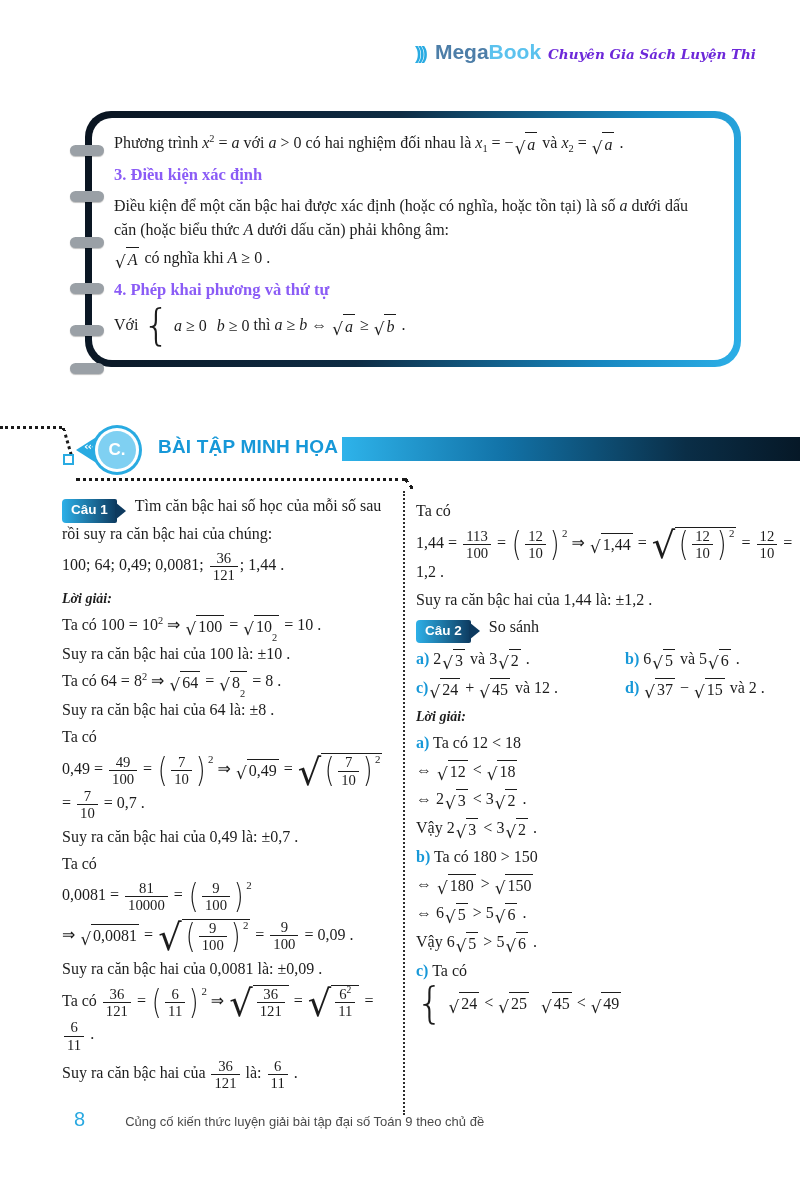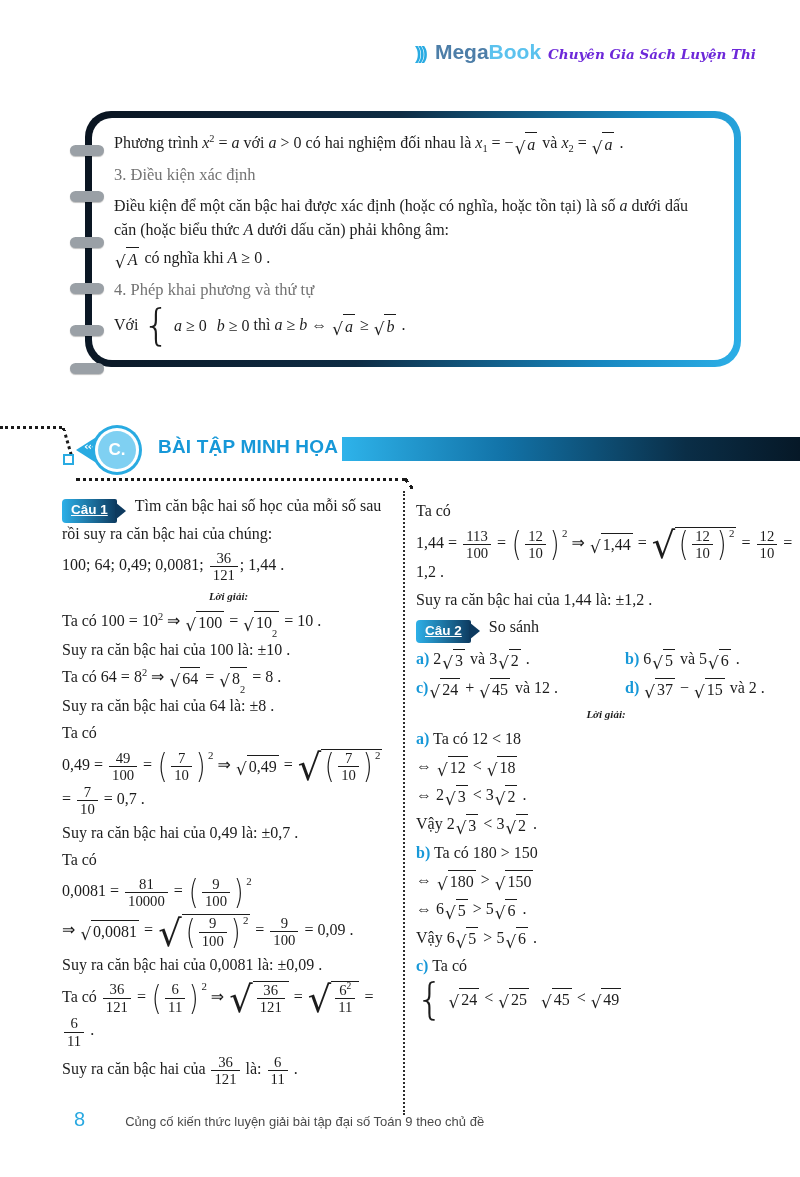--- a/index.html
+++ b/index.html
@@ -31,22 +31,22 @@
             color:#fff;font-family:"Liberation Sans",sans-serif;font-weight:bold;font-size:17px;}
   .btitle{position:absolute;left:158px;top:18px;font-family:"Liberation Sans",sans-serif;font-weight:bold;font-size:19px;color:#1798d8;letter-spacing:0.2px;}
   .bbar{position:absolute;left:342px;top:19px;right:0;height:24px;background:linear-gradient(90deg,#2eb3ea 0%,#1273a8 35%,#0a2e47 75%,#061827 100%);}
   
   .cols{position:absolute;left:62px;top:495px;right:4px;bottom:72px;}
   .col{position:absolute;top:0;font-size:16px;line-height:1.38;}
   .col-left{left:0;width:333px;}
   .col-right{left:354px;right:0;}
   .divider{position:absolute;left:341px;top:-4px;bottom:-10px;border-left:2.5px dotted #2b2b2b;}
   .blk{margin:5px 0;}
-  .blk.heading{color:#737373;font-weight:normal;font-size:16.5px;margin:7px 0;}
-  .blk.solhead{font-weight:bold;font-style:italic;font-size:11px;margin:6px 0;text-align:center;}
+  .blk.heading{color:#8b5cf6;font-weight:bold;font-size:16.5px;margin:7px 0;}
+  .blk.solhead{font-weight:bold;font-style:italic;font-size:14px;margin:6px 0;}
   .blk.problem{margin-top:0;}
   .blk.row2{display:flex;}
   .rcol:first-child{width:55%;}
   .mv{font-style:italic;}
   .bi{font-weight:bold;font-style:italic;}
   .lbl{color:#1798d8;font-weight:bold;}
   sup{font-size:0.65em;line-height:0;}
   sub{font-size:0.65em;line-height:0;}
   
   .sqrt{display:inline-flex;align-items:flex-end;vertical-align:middle;margin:0 1px;white-space:nowrap;}
@@ -59,21 +59,21 @@
   .den{display:block;border-top:1.5px solid #1c1c1c;padding:0 3px;}
   .paren{display:inline-flex;align-items:center;vertical-align:middle;}
   .pl,.pr{font-size:2.1em;font-weight:300;line-height:0.75;font-family:"DejaVu Sans",sans-serif;transform:scaleX(0.75);}
   .psup{align-self:flex-start;font-size:0.68em;line-height:1;margin-left:1px;}
   .cases{display:inline-flex;align-items:center;vertical-align:middle;}
   .cbrace{font-size:2.7em;font-weight:300;line-height:0.78;margin-right:4px;font-family:"DejaVu Sans",sans-serif;}
   .crows{display:inline-flex;flex-direction:row;gap:10px;text-align:right;}
   
   .qbadge{display:inline-flex;align-items:center;margin-right:9px;vertical-align:-3px;}
   .qb-t{background:linear-gradient(90deg,#2db0e8,#0d3a5f);color:#fff;font-family:"Liberation Sans",sans-serif;
-        font-weight:bold;font-size:13.5px;padding:2px 9px 3px;border-radius:4px 2px 2px 4px;text-decoration:underline;}
+        font-weight:bold;font-size:13.5px;padding:2px 9px 3px;border-radius:4px 2px 2px 4px;}
   .qb-arrow{width:0;height:0;border-top:9px solid transparent;border-bottom:9px solid transparent;border-left:11px solid #0d3a5f;margin-left:-2px;}
   
   .footer{position:absolute;left:74px;top:1108px;display:flex;align-items:baseline;gap:40px;}
   .pagenum{color:#2aa9e1;font-family:"Liberation Sans",sans-serif;font-size:20px;}
   .foottext{color:#4a4a4a;font-family:"Liberation Sans",sans-serif;font-size:13px;}
 </style>
 </head>
 <body>
 
 <div class="hdr">

